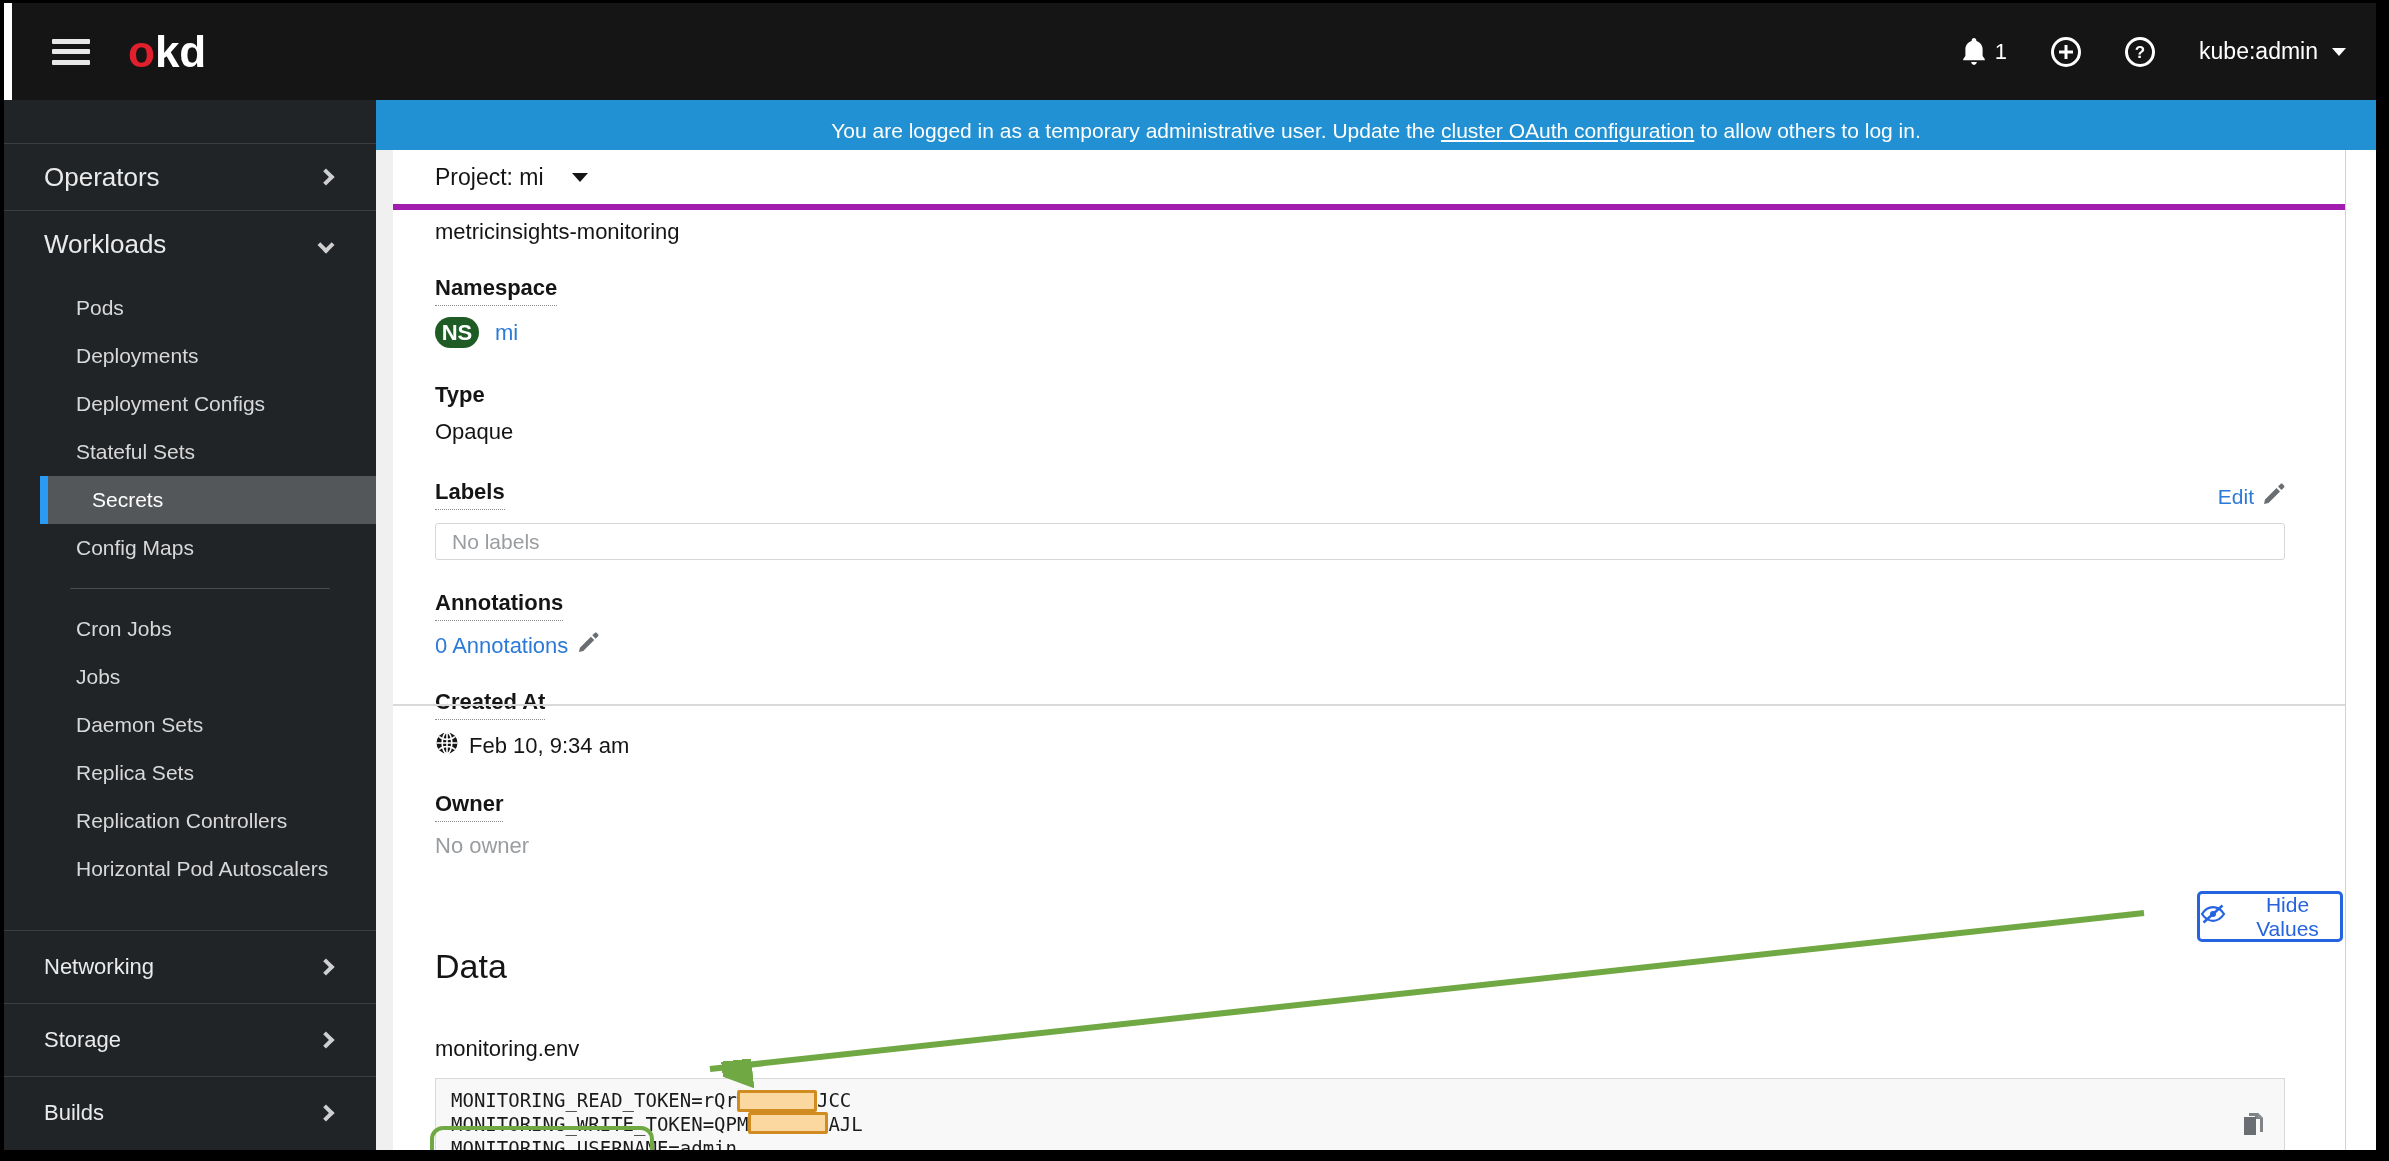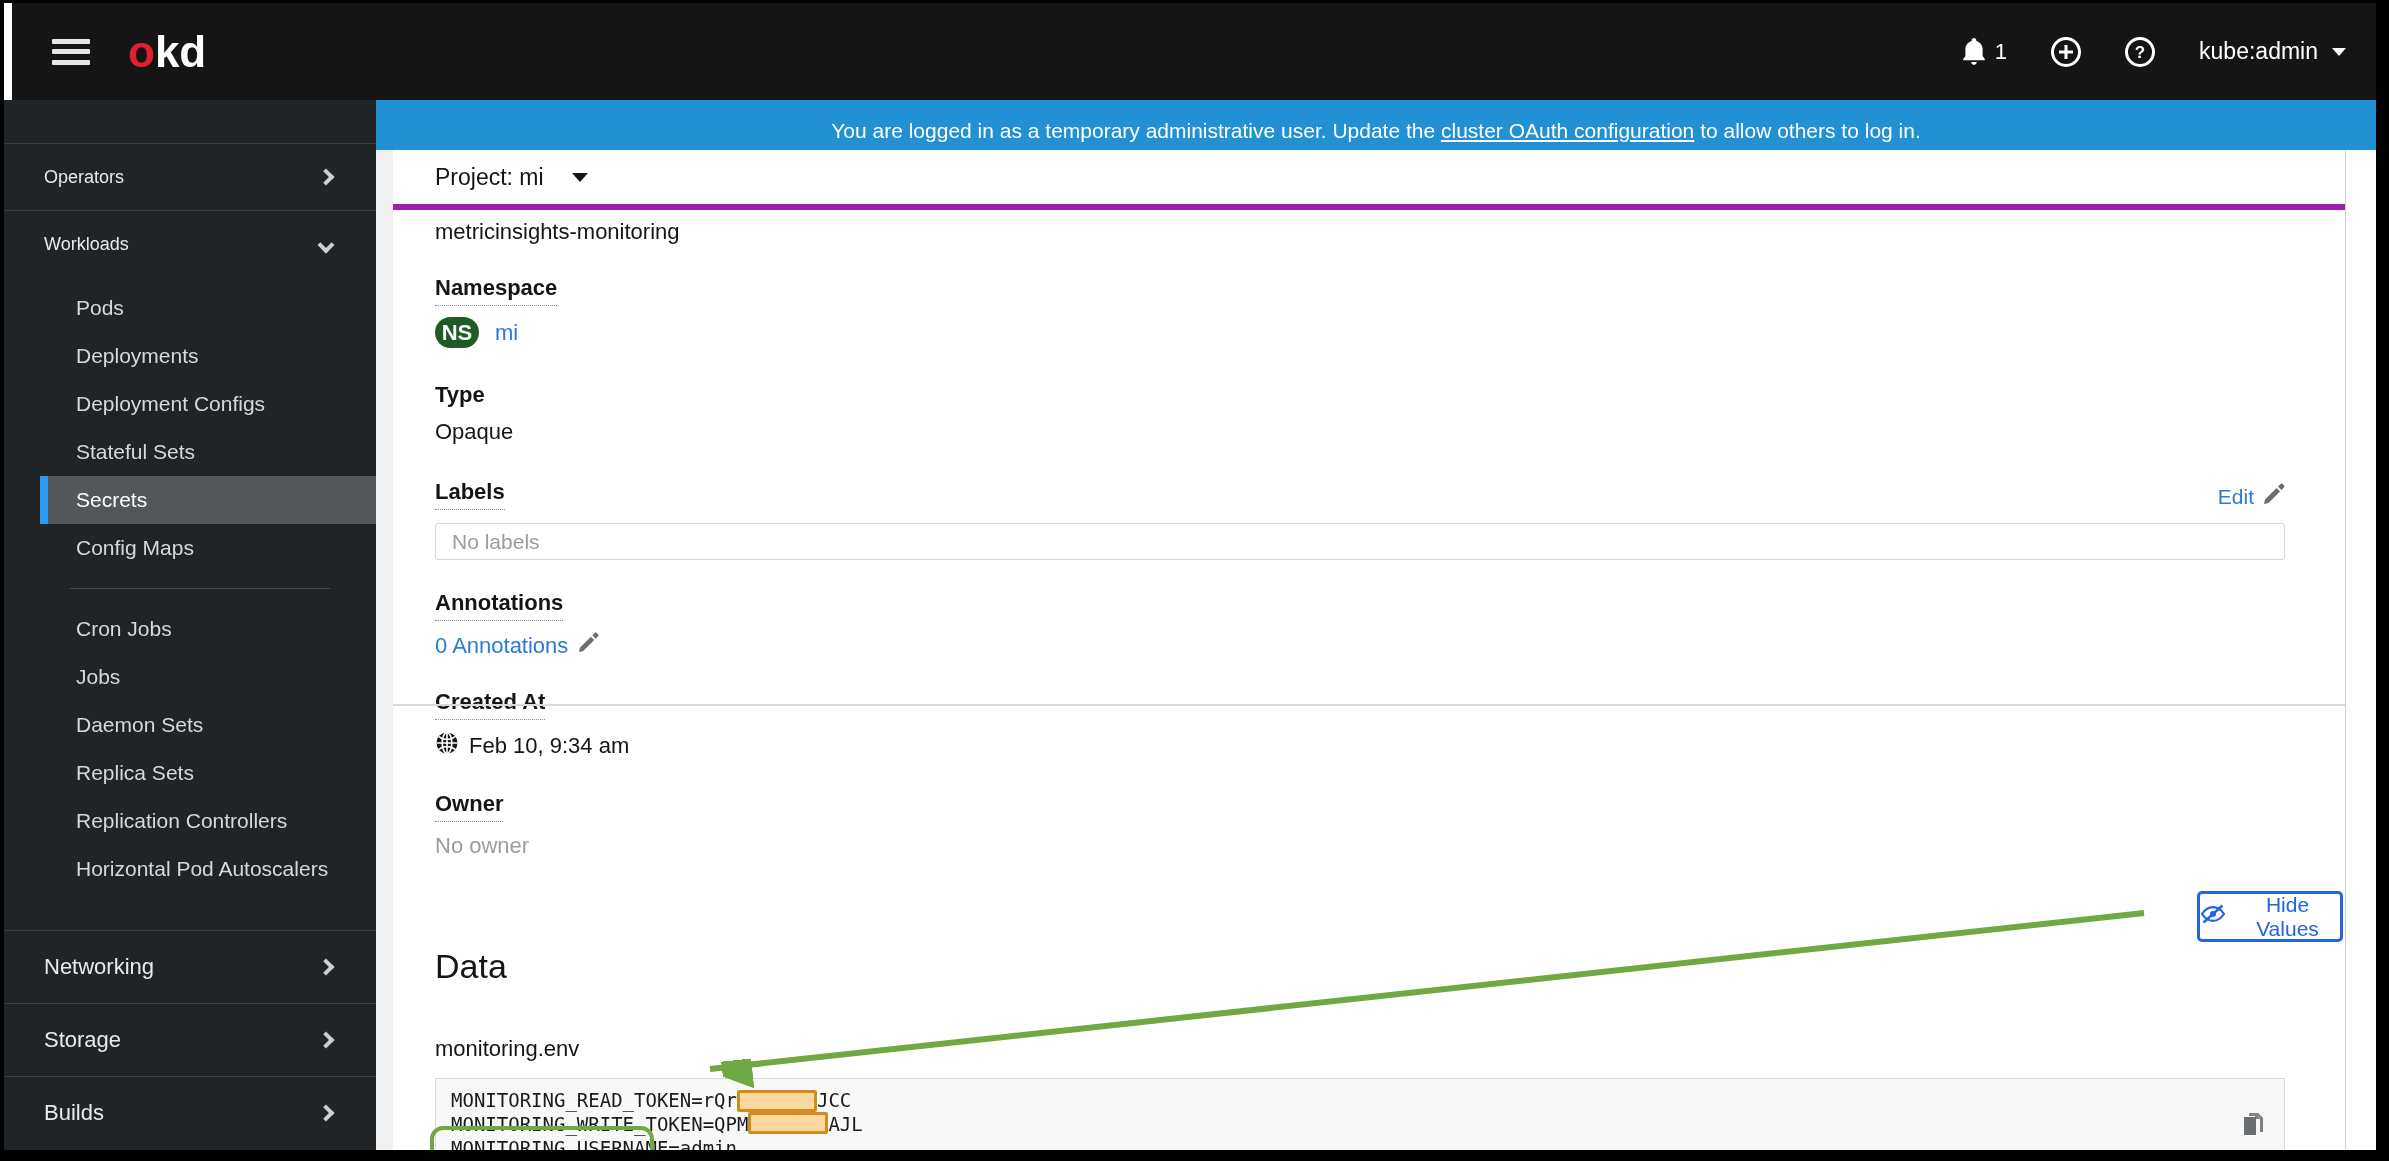--- a/index.html
+++ b/index.html
@@ -15,29 +15,29 @@
   .logo .o { color:#e0202c; }
   .mh-right { display:flex; align-items:center; gap:44px; color:#fff; }
   .mh-icon { display:flex; align-items:center; gap:8px; font-size:22px; cursor:pointer; }
   .mh-icon svg { display:block; }
   .user-menu { display:flex; align-items:center; gap:14px; font-size:23px; color:#fff; cursor:pointer; }
   .caret { width:0; height:0; border-left:7px solid transparent; border-right:7px solid transparent; border-top:8px solid #fff; display:inline-block; }
 
   
   .sidebar { position:absolute; left:0; top:97px; width:372px; bottom:0; background:#212427; color:#eaeaea; }
   .nav-spacer { height:44px; border-bottom:1px solid #3b3e41; }
-  .nav-row { height:67px; display:flex; align-items:center; justify-content:space-between; padding:0 44px 0 40px; font-size:18px; cursor:pointer; }
+  .nav-row { height:67px; display:flex; align-items:center; justify-content:space-between; padding:0 44px 0 40px; font-size:26px; cursor:pointer; }
   .nav-row.bordered { border-bottom:1px solid #3b3e41; }
   .nav-bottom { height:73px; border-top:1px solid #3b3e41; display:flex; align-items:center; justify-content:space-between; padding:0 44px 0 40px; font-size:22px; cursor:pointer; }
   .chev { width:12px; height:12px; border-right:4px solid #cfcfcf; border-bottom:4px solid #cfcfcf; display:inline-block; }
   .chev.right { transform:rotate(-45deg); }
   .chev.down { transform:rotate(45deg); }
   .subnav { height:652px; padding-top:6px; list-style:none; }
   .subnav li { height:48px; display:flex; align-items:center; padding-left:72px; font-size:21px; color:#d8d8d8; cursor:pointer; }
-  .subnav li.current { margin-left:36px; padding-left:28px; background:#54575a; border-left:8px solid #2b9af3; color:#fff; }
+  .subnav li.current { margin-left:36px; padding-left:44px; background:#54575a; border-left:8px solid #2b9af3; color:#fff; }
   .subnav .subdivider { height:1px; background:#4a4d50; margin:16px 46px 16px 66px; }
 
   
   .banner { position:absolute; left:372px; top:97px; width:2000px; height:61px; background:#2191d3; color:#fff; display:flex; align-items:center; justify-content:center; font-size:21px; }
   .banner a { color:#fff; text-decoration:underline; cursor:pointer; }
   .banner .seg { white-space:pre; }
 
   
   .gutter { position:absolute; left:372px; top:147px; width:17px; bottom:0; background:#f0f0f0; }
   .scrolltrack { position:absolute; left:2341px; top:147px; width:31px; bottom:0; background:#fff; border-left:1px solid #d2d2d2; cursor:pointer; }

